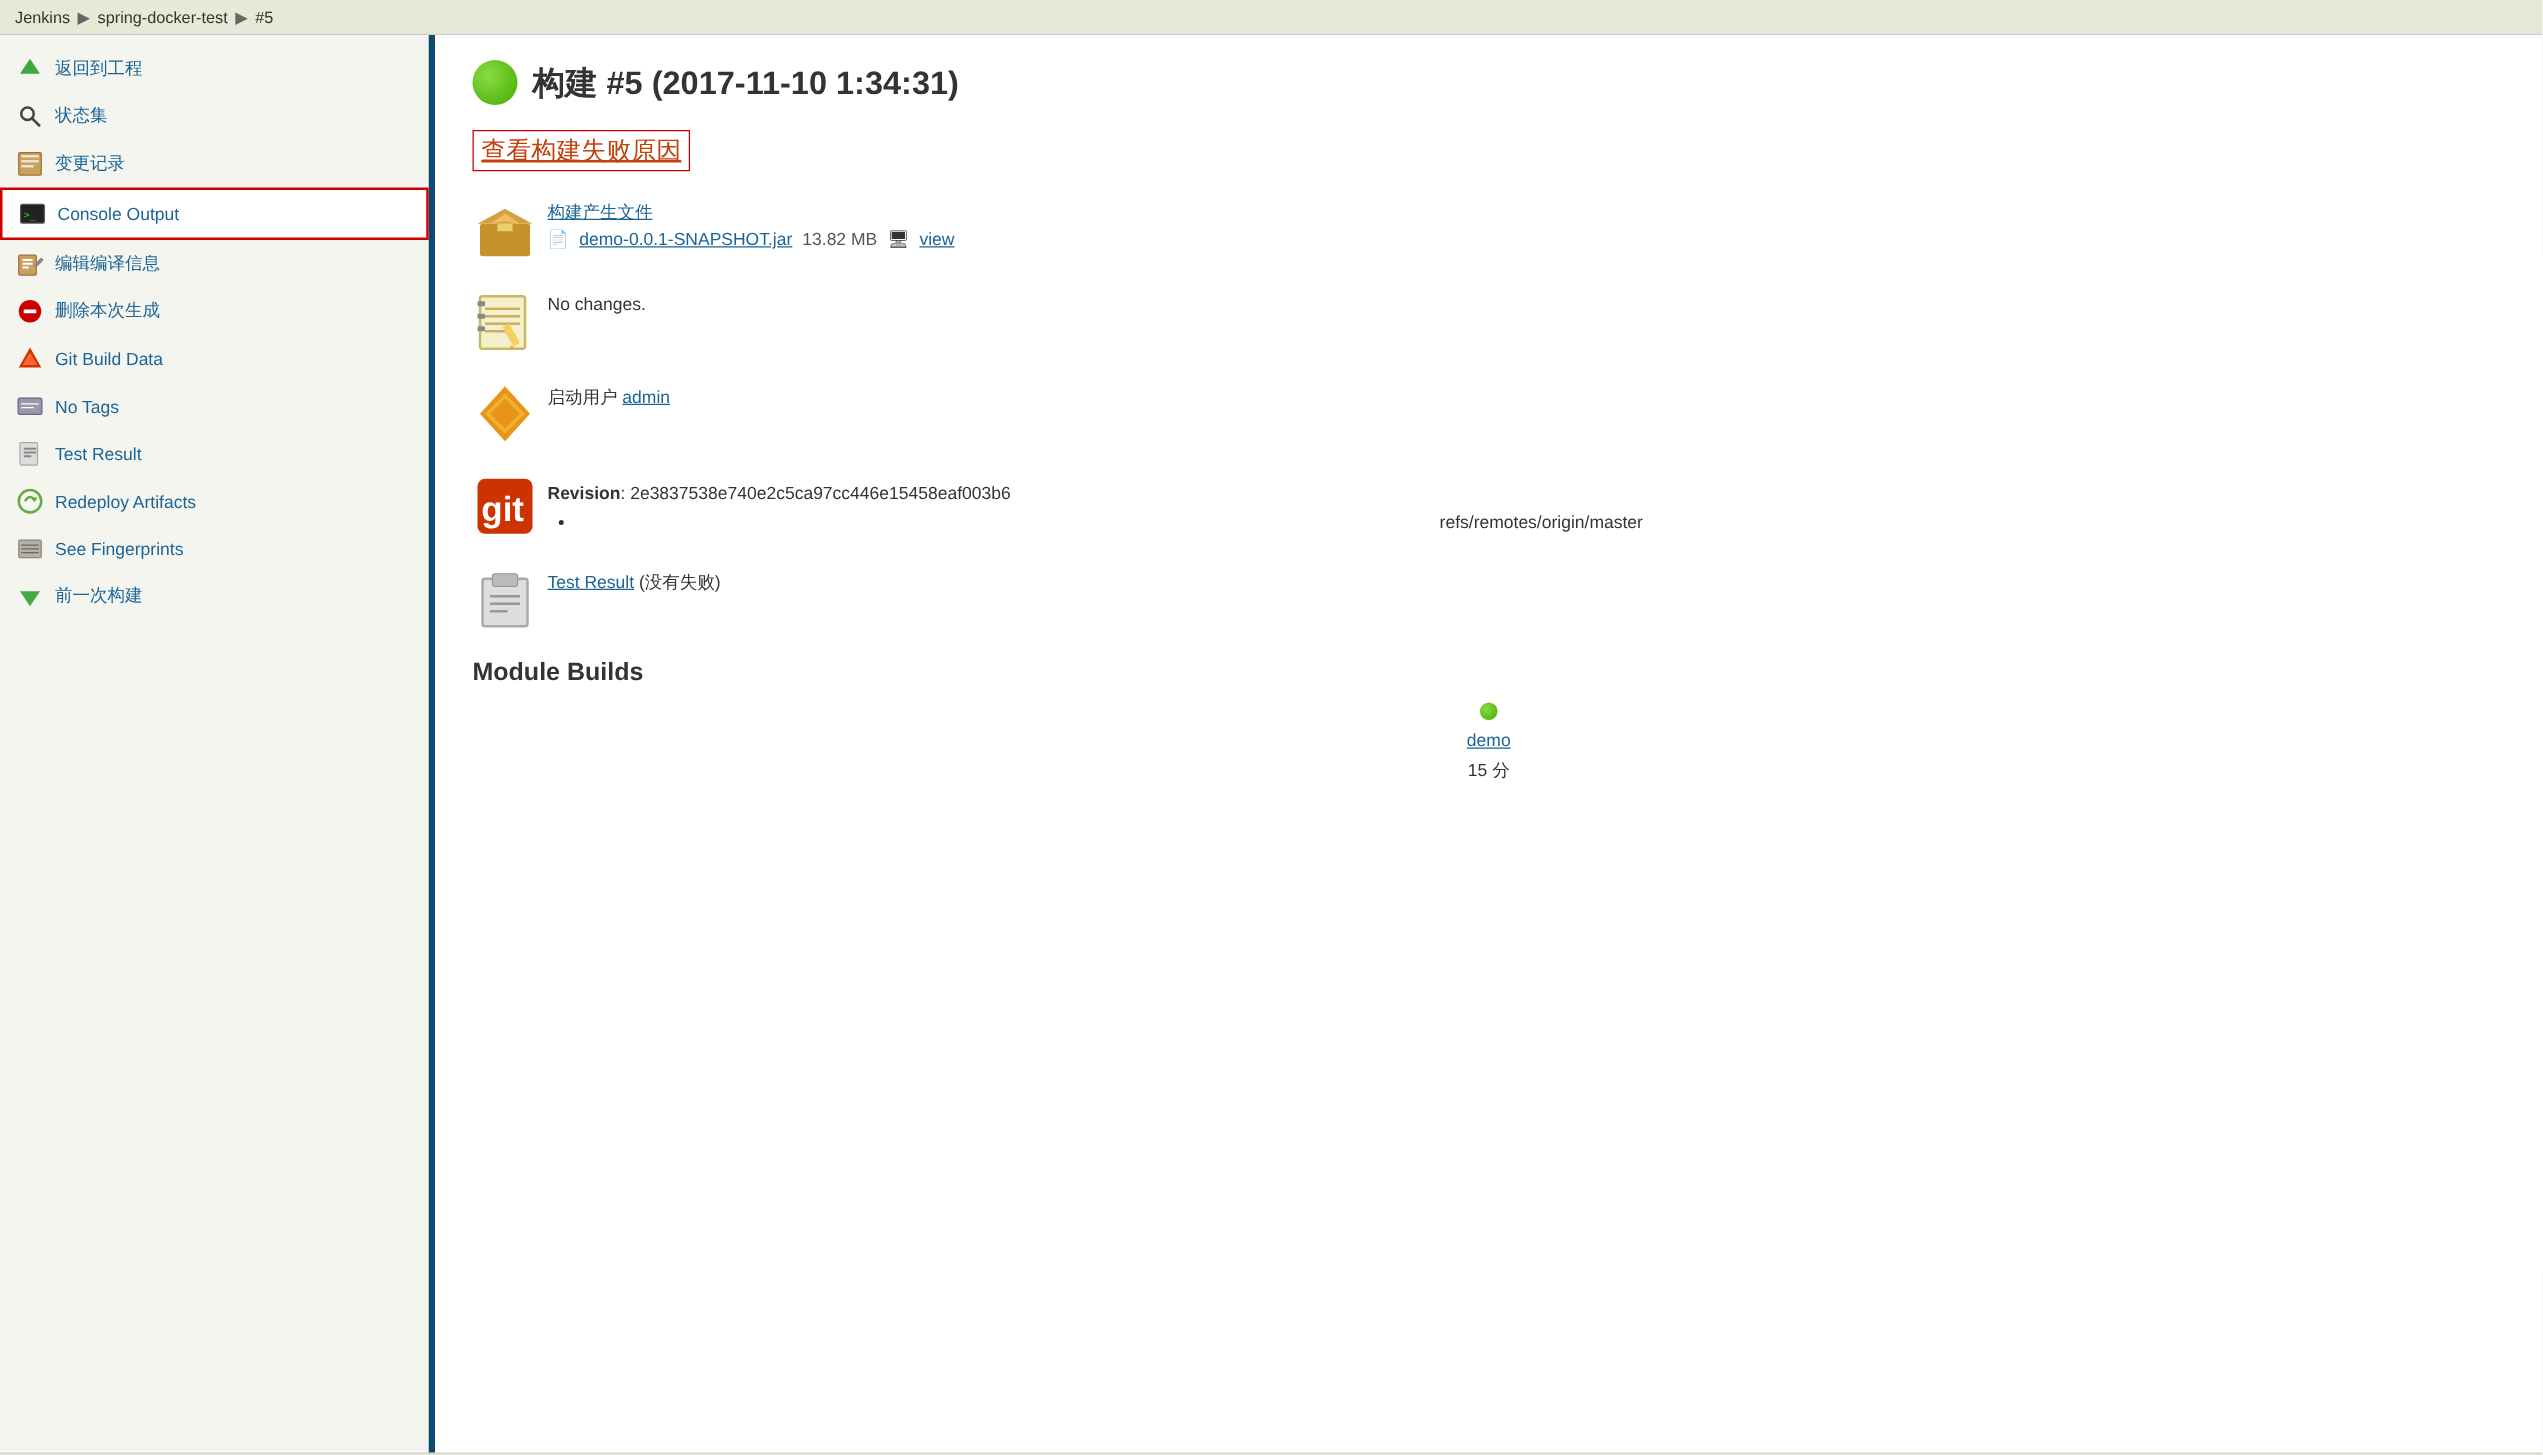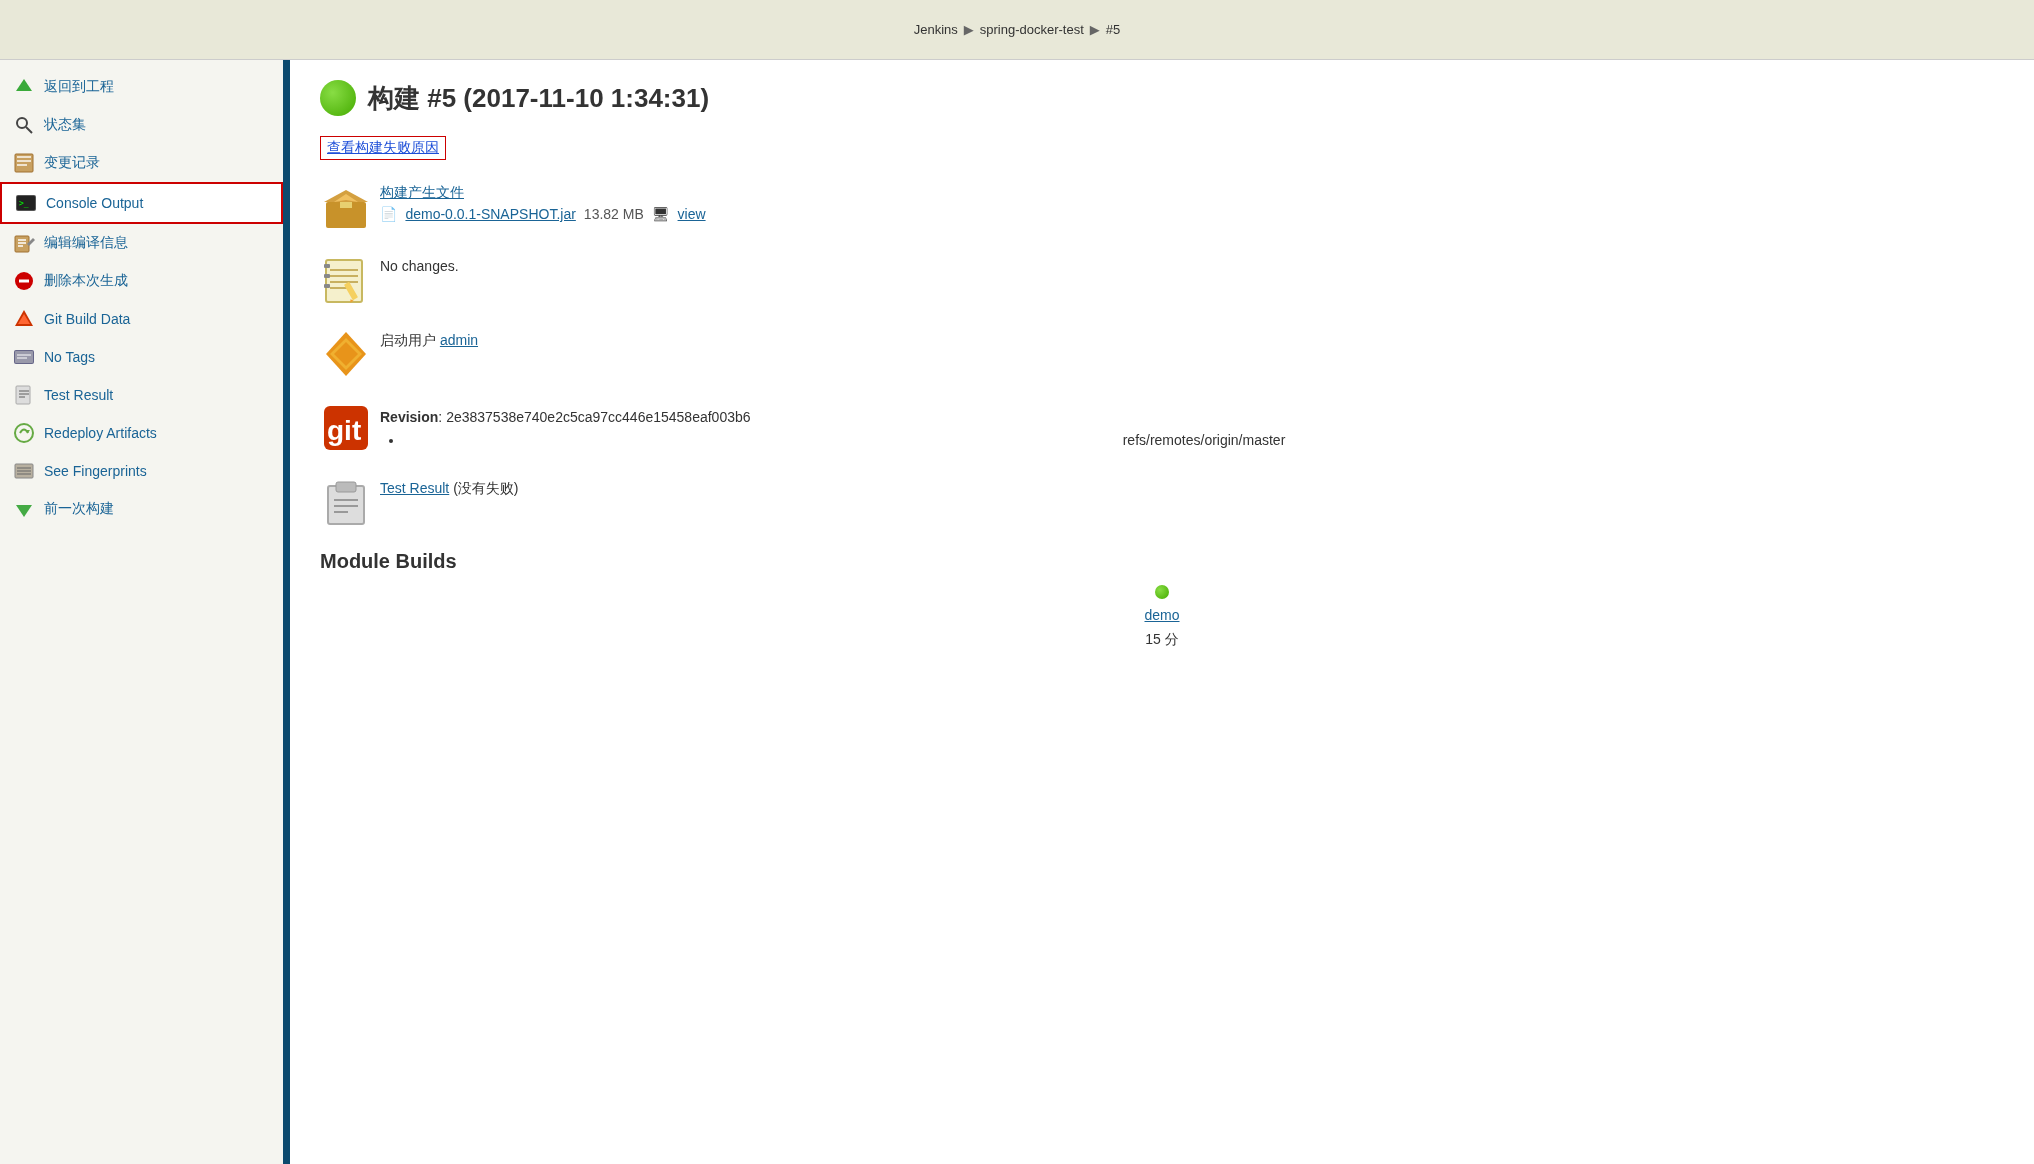--- a/index.html
+++ b/index.html
@@ -6,47 +6,46 @@
     body {
       font-family: Arial, sans-serif;
       font-size: 14px;
       background: #f0f0f0;
       color: #333;
     }
 
     
     .breadcrumb {
       background: #e8e8d8;
-      padding: 22px 12px;
+      padding: 6px 12px;
       font-size: 13px;
       display: flex;
       align-items: center;
       gap: 6px;
       border-bottom: 1px solid #ccc;
-      justify-content: center;
     }
     .breadcrumb a {
       color: #333;
       text-decoration: none;
     }
     .breadcrumb .sep {
       color: #666;
     }
 
     
     .layout {
       display: flex;
       min-height: calc(100vh - 30px);
     }
 
     
     .sidebar {
-      width: 290px;
+      width: 348px;
       background: #f5f5f0;
-      border-right: 7px solid #0c4a6e;
+      border-right: 5px solid #0c4a6e;
       padding: 8px 0;
       flex-shrink: 0;
     }
     .sidebar-item {
       display: flex;
       align-items: center;
       gap: 8px;
       padding: 7px 12px;
       cursor: pointer;
       color: #1a6496;
@@ -88,22 +87,22 @@
       flex-shrink: 0;
     }
     .build-header h1 {
       font-size: 26px;
       font-weight: bold;
       color: #333;
     }
 
     .fail-link {
       display: inline-block;
-      color: #1d4ed8;
-      font-size: 14px;
+      color: #c2410c;
+      font-size: 20px;
       text-decoration: underline;
       margin-bottom: 20px;
       border: 1px solid #cc0000;
       padding: 2px 6px;
       cursor: pointer;
     }
 
     
     .info-section {
       display: flex;

